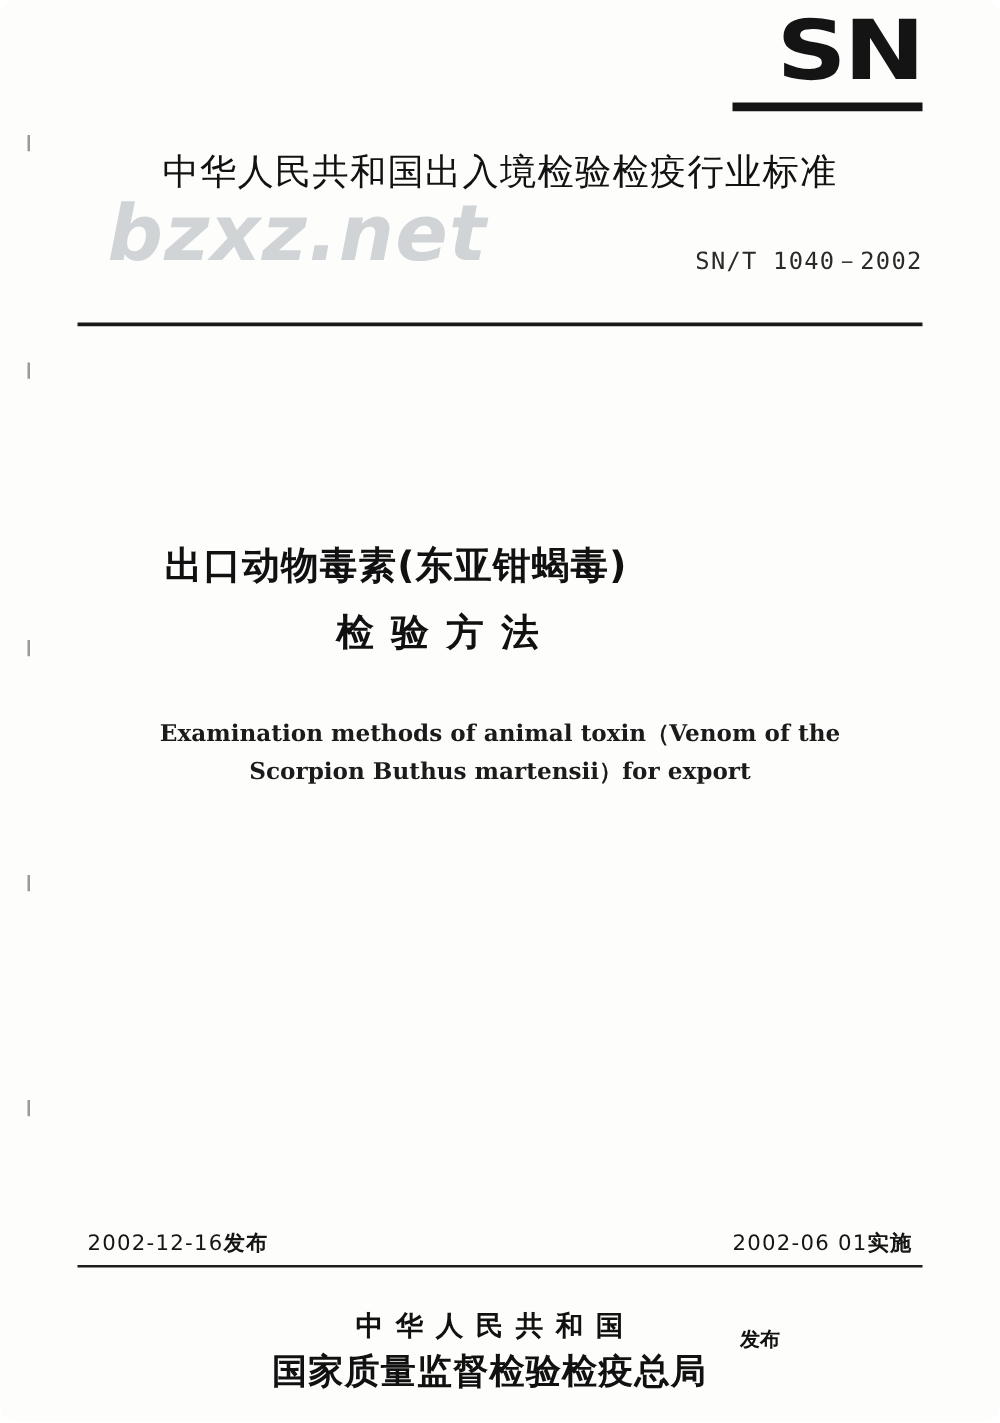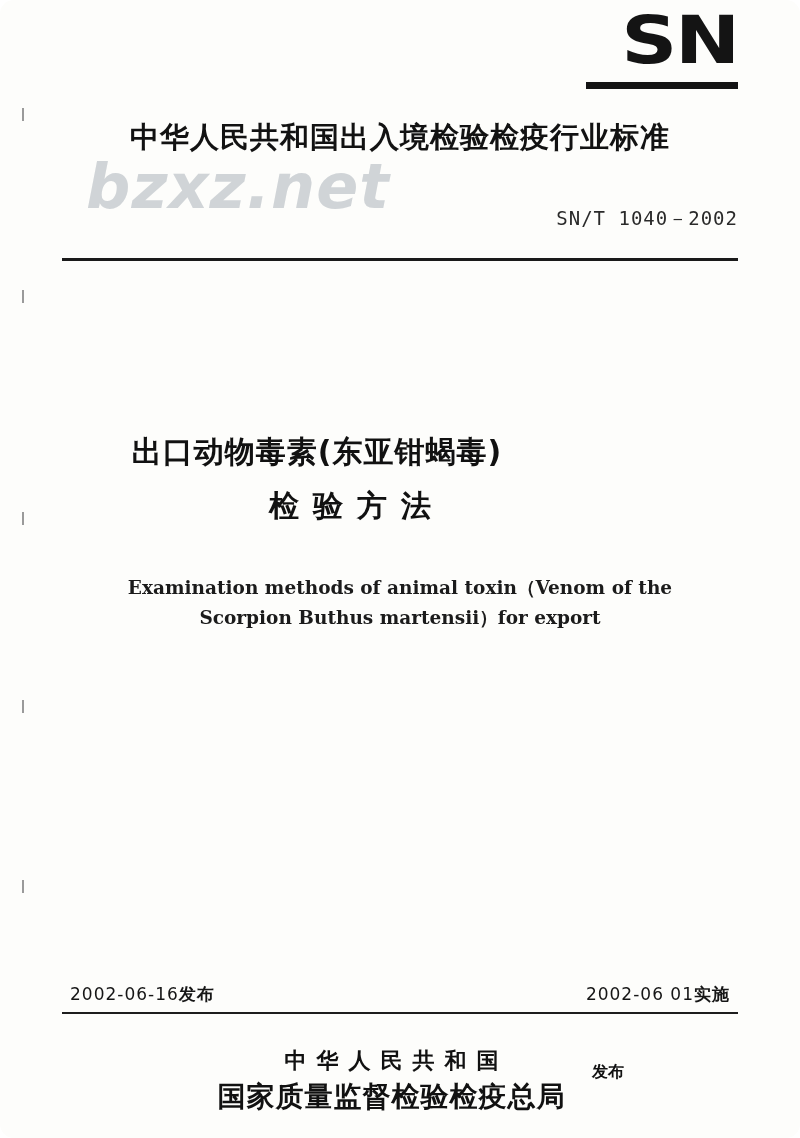--- a/index.html
+++ b/index.html
@@ -46,29 +46,29 @@
   }
 
   
   .header-cn {
     position: absolute;
     top: 118px;
     left: 0;
     width: 800px;
     text-align: center;
     font-family: "DejaVu Sans", "Liberation Sans", sans-serif;
-    font-weight: bold;
+    font-weight: normal;
     font-size: 29px;
     letter-spacing: 1px;
     color: #121212;
   }
 
   .std-number {
     position: absolute;
-    top: 206px;
+    top: 196px;
     right: 62px;
     font-family: "DejaVu Sans Mono", "Liberation Mono", monospace;
     font-size: 19px;
     letter-spacing: 1px;
     color: #2a2a2a;
   }
 
   .rule-top {
     position: absolute;
     top: 258px;
@@ -227,21 +227,21 @@
   </div>
 
   <div class="tick" style="top:108px;"></div>
   <div class="tick" style="top:290px;"></div>
   <div class="tick" style="top:512px;"></div>
   <div class="tick" style="top:700px;"></div>
   <div class="tick" style="top:880px;"></div>
 
   <div class="footer-rule"></div>
   <div class="date-left">
-    <span>2002-06-16</span><span class="cn">发布</span>
+    <span>2002-12-16</span><span class="cn">发布</span>
   </div>
   <div class="date-right">
     <span>2002-06  01</span><span class="cn">实施</span>
   </div>
 
   <div class="issuer">
     <div class="issuer-line1">中华人民共和国</div>
     <div class="issuer-line2">国家质量监督检验检疫总局</div>
   </div>
   <div class="issuer-publish">发布</div>

